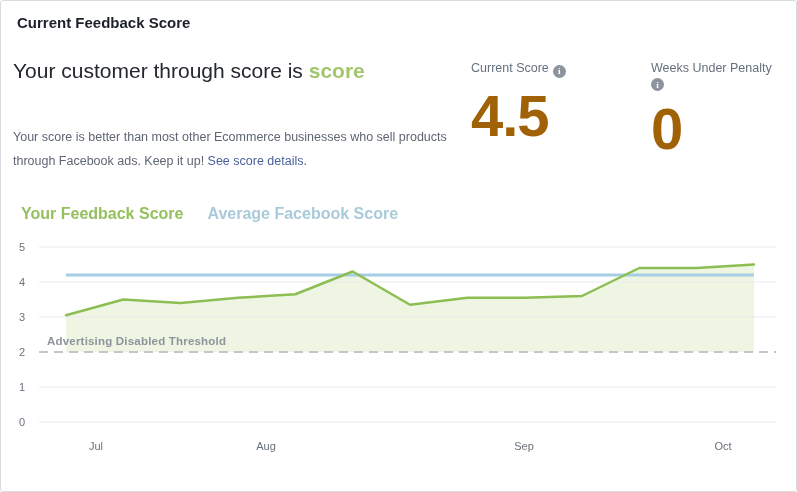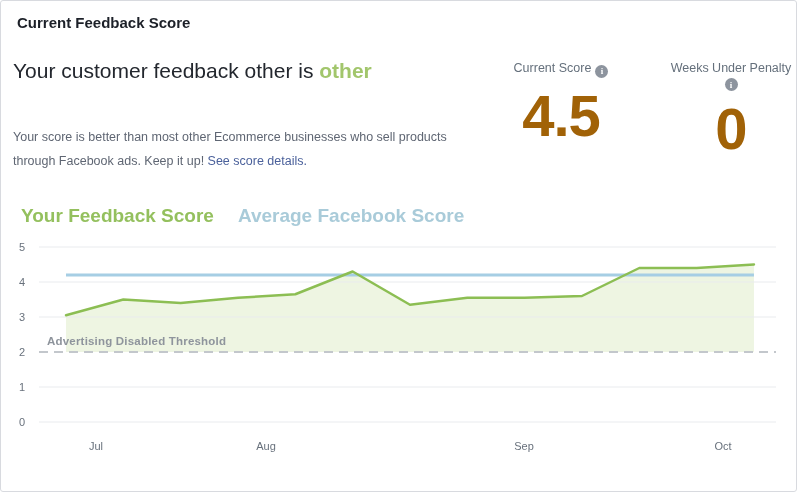--- a/index.html
+++ b/index.html
@@ -44,21 +44,21 @@
     color: #5f6673;
     margin-top: 32px;
   }
   .description a {
     color: #4b619b;
     text-decoration: none;
     cursor: pointer;
   }
 
   .stats { position: absolute; top: 60px; left: 470px; display: flex; }
-  .stat { text-align: center; }
+  .stat { }
   .stat-current { width: 180px; }
   .stat-penalty { width: 160px; }
   .stat-label {
     font-size: 12.5px;
     color: #65707c;
     line-height: 14px;
   }
   .info-icon {
     display: inline-flex;
     align-items: center;
@@ -82,21 +82,21 @@
     line-height: 1;
     color: #a16207;
     letter-spacing: -1px;
   }
 
   .legend {
     position: absolute;
     left: 20px; top: 204px;
     display: flex;
     gap: 24px;
-    font-size: 19px;
+    font-size: 16px;
     font-weight: 700;
   }
   .legend-your { color: #94c05e; }
   .legend-avg { color: #a9cbd9; }
 
   .chart-wrap { position: absolute; left: 0; top: 232px; width: 797px; height: 238px; }
   svg { display: block; }
   .axis { font: 11px "Liberation Sans", sans-serif; fill: #68717c; }
   .threshold-label {
     font: 700 11.5px "Liberation Sans", sans-serif;
@@ -104,21 +104,21 @@
     letter-spacing: .2px;
   }
 </style>
 </head>
 <body>
 
 <div class="card">
 
   <div class="card-title">Current Feedback Score</div>
 
-  <div class="headline"><span>Your customer feedback other is </span><span class="status">other</span></div>
+  <div class="headline"><span>Your customer through score is </span><span class="status">score</span></div>
 
   <div class="description"><span>Your score is better than most other Ecommerce businesses who sell products through Facebook ads. Keep it up! </span><a>See score details.</a></div>
 
   <div class="stats">
     <div class="stat stat-current">
       <div class="stat-label"><span>Current Score</span><span class="info-icon">i</span></div>
       <div class="stat-value">4.5</div>
     </div>
     <div class="stat stat-penalty">
       <div class="stat-label"><span>Weeks Under Penalty</span><br>

